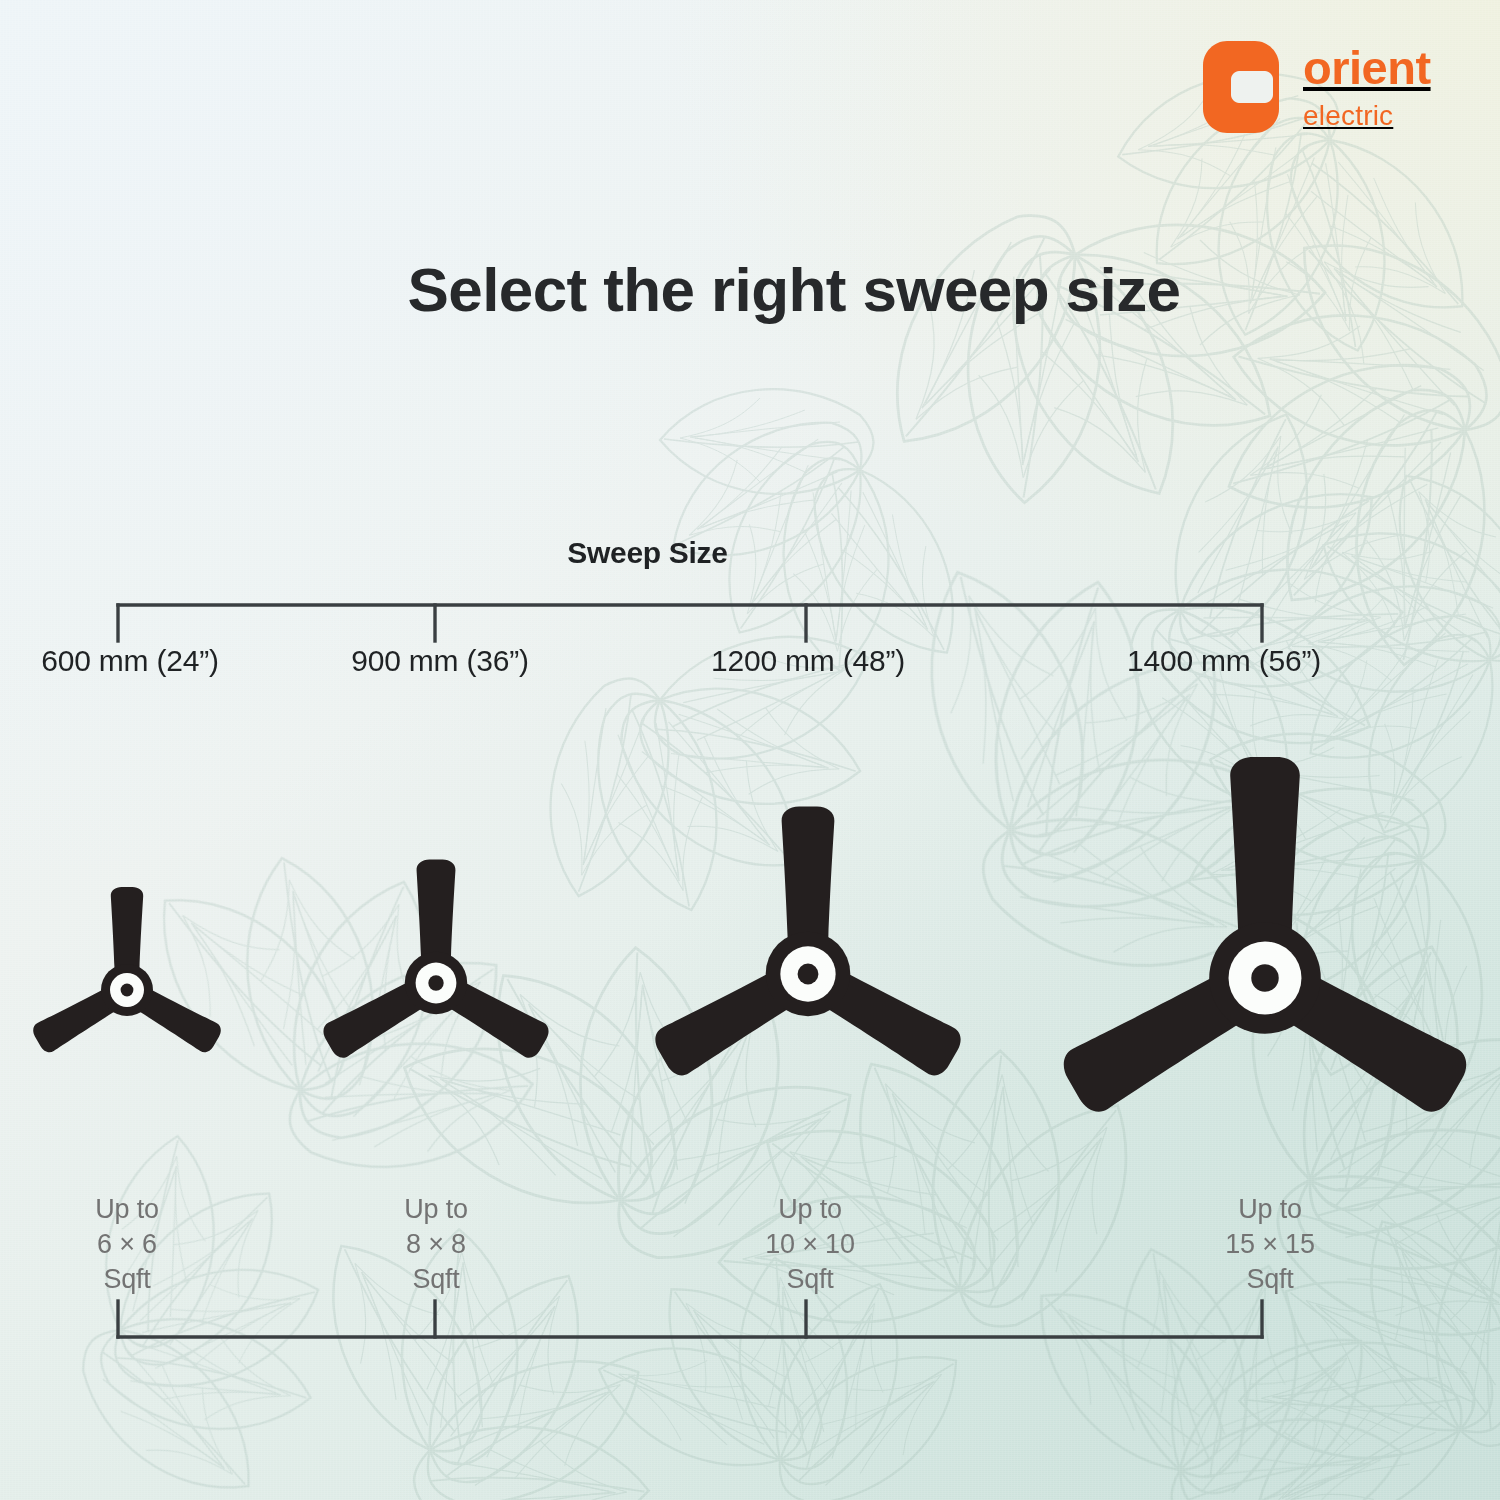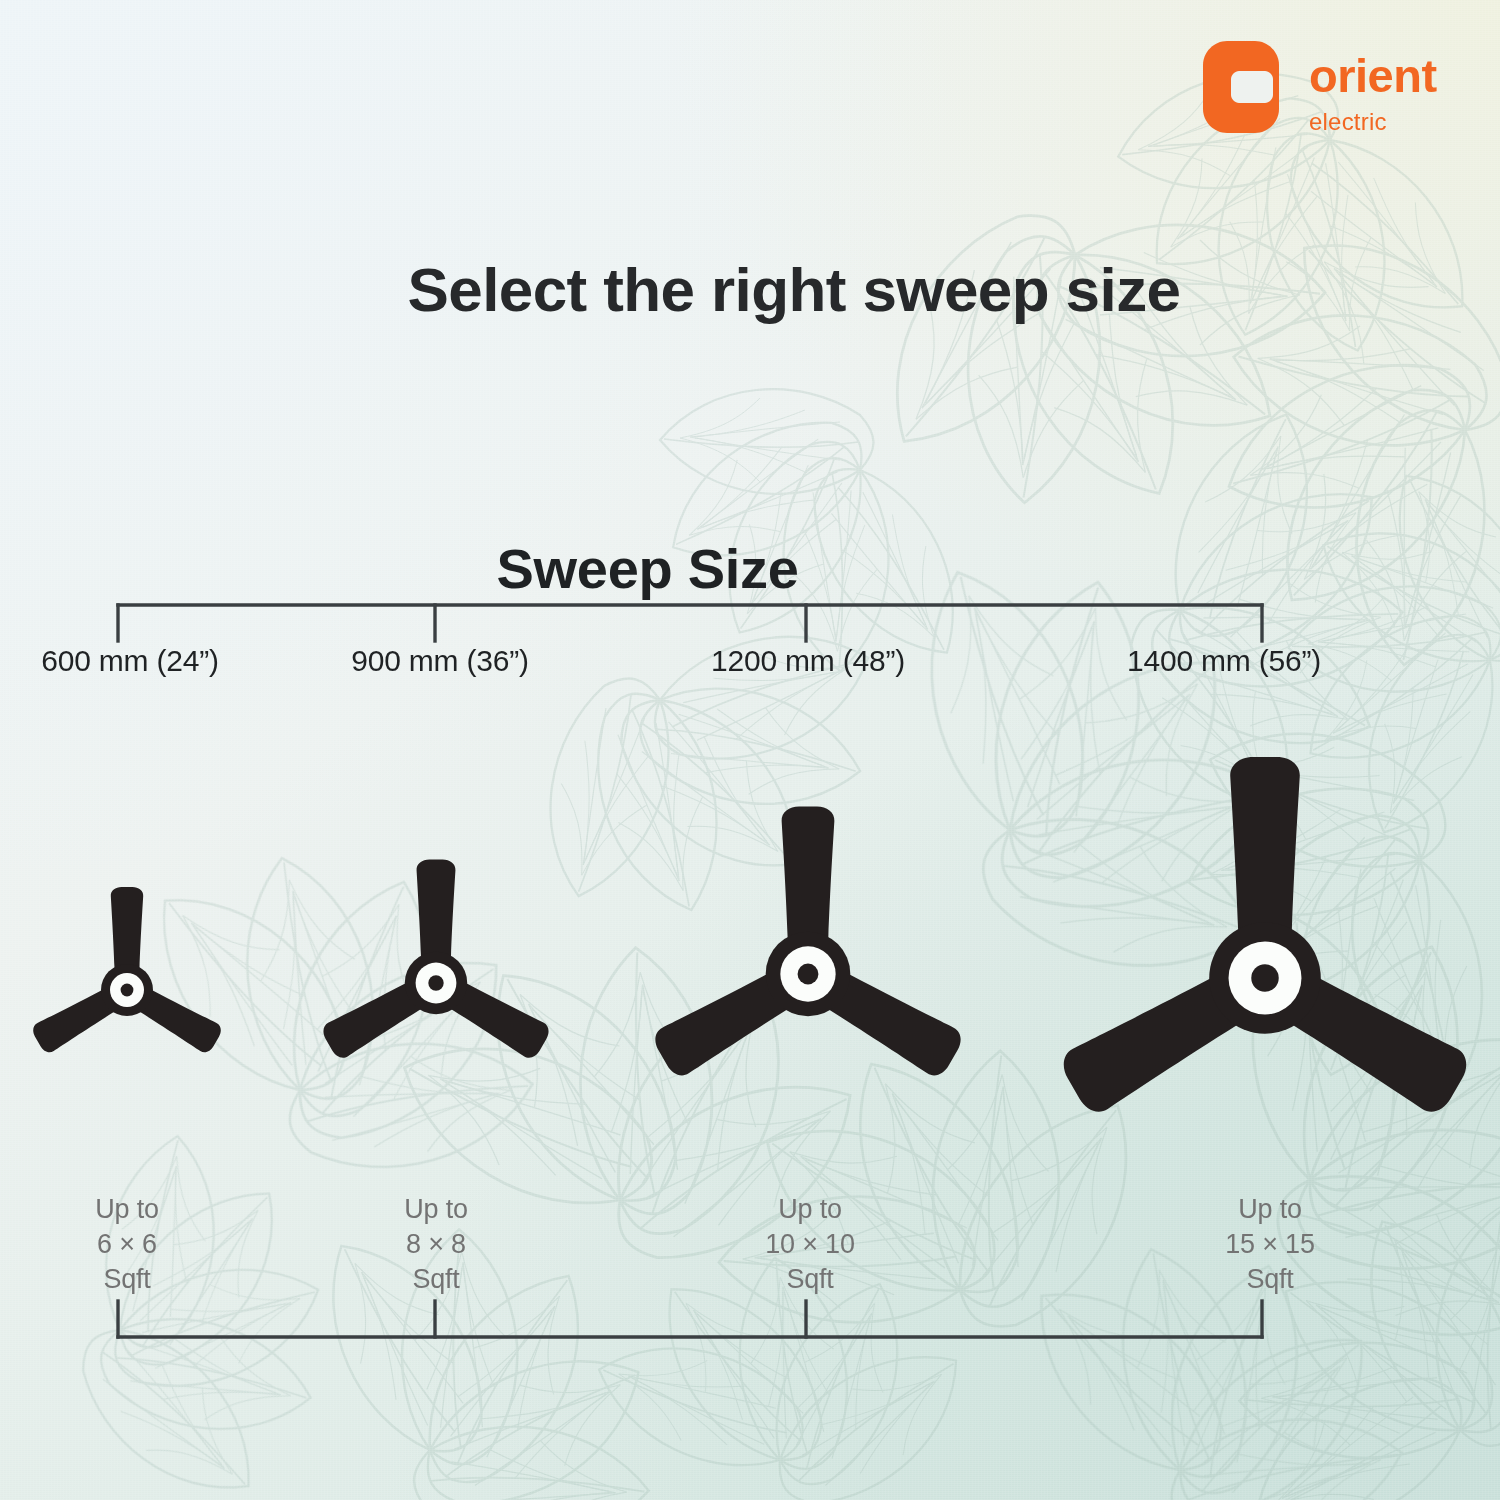--- a/index.html
+++ b/index.html
@@ -22,38 +22,38 @@
   .bg-leaves{position:absolute;inset:0;opacity:.5;}
   .bg-noise{
     position:absolute;inset:0;opacity:.25;
     background-image:
       repeating-linear-gradient(0deg, rgba(255,255,255,.35) 0 1px, rgba(0,0,0,.02) 1px 2px),
       repeating-linear-gradient(90deg, rgba(255,255,255,.25) 0 1px, rgba(0,0,0,.015) 1px 3px);
     mix-blend-mode:overlay;
   }
 
   
-  #logo{position:absolute;left:1203px;top:41px;display:flex;align-items:flex-end;gap:30px;}
+  #logo{position:absolute;left:1203px;top:41px;display:flex;align-items:center;gap:24px;text-decoration:underline;}
   .logo-mark{width:76px;height:92px;display:block;}
   .logo-words{display:flex;flex-direction:column;line-height:.92;}
   .logo-orient{font-size:47px;font-weight:bold;color:#f26722;letter-spacing:-.5px;}
-  .logo-electric{font-size:24px;color:#f26722;letter-spacing:.2px;margin-top:14px;}
+  .logo-electric{font-size:28px;color:#f26722;letter-spacing:.2px;margin-top:14px;}
 
   
   #title{
     position:absolute;left:0;top:248px;width:1500px;text-align:center;
     color:#27292b;font-weight:bold;font-size:62px;line-height:1.34;
     letter-spacing:-.6px;
     padding-left:44px;
   }
 
   
   .sec-head{
     position:absolute;width:1295px;text-align:center;
-    color:#1f2224;font-weight:bold;font-size:56px;letter-spacing:-.3px;
+    color:#1f2224;font-weight:bold;font-size:30px;letter-spacing:-.3px;
   }
   #sweep-head{top:536px;}
   #room-head{top:1355px;}
 
   
   .bracket{position:absolute;left:0;top:0;width:1500px;height:1500px;pointer-events:none;}
 
   
   .sweep-label{
     position:absolute;top:644px;color:#1f2224;font-size:30px;

